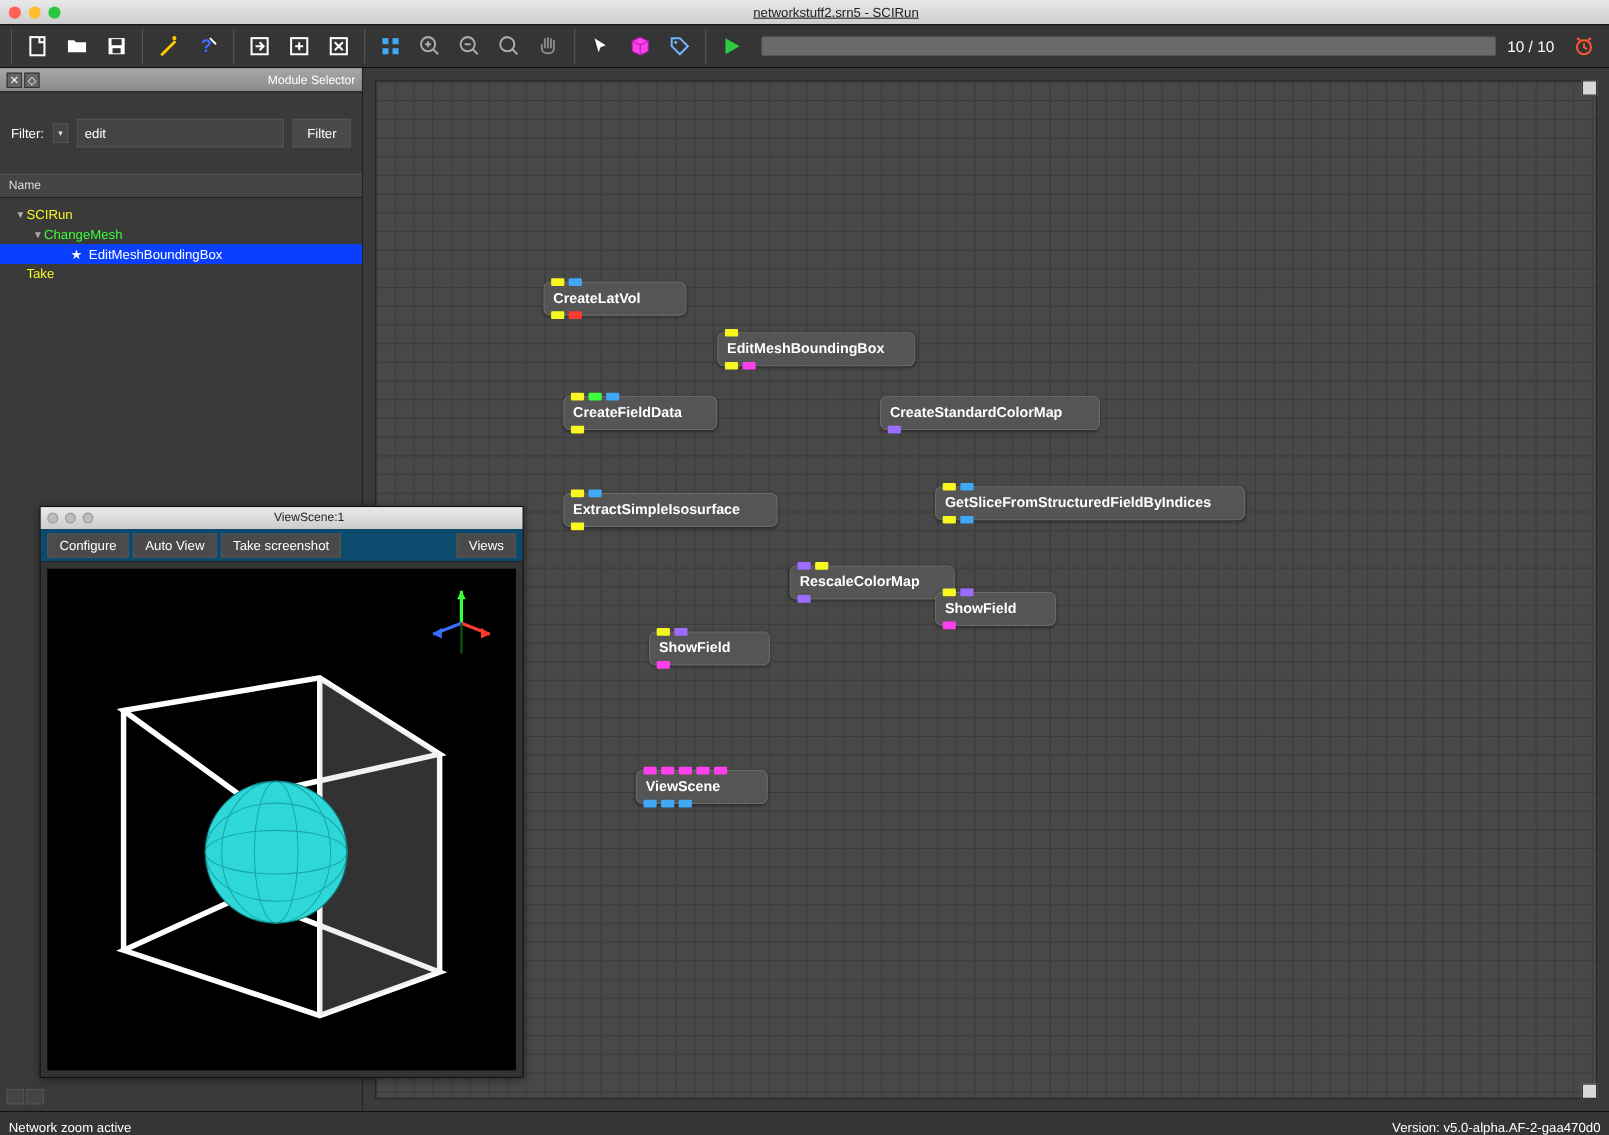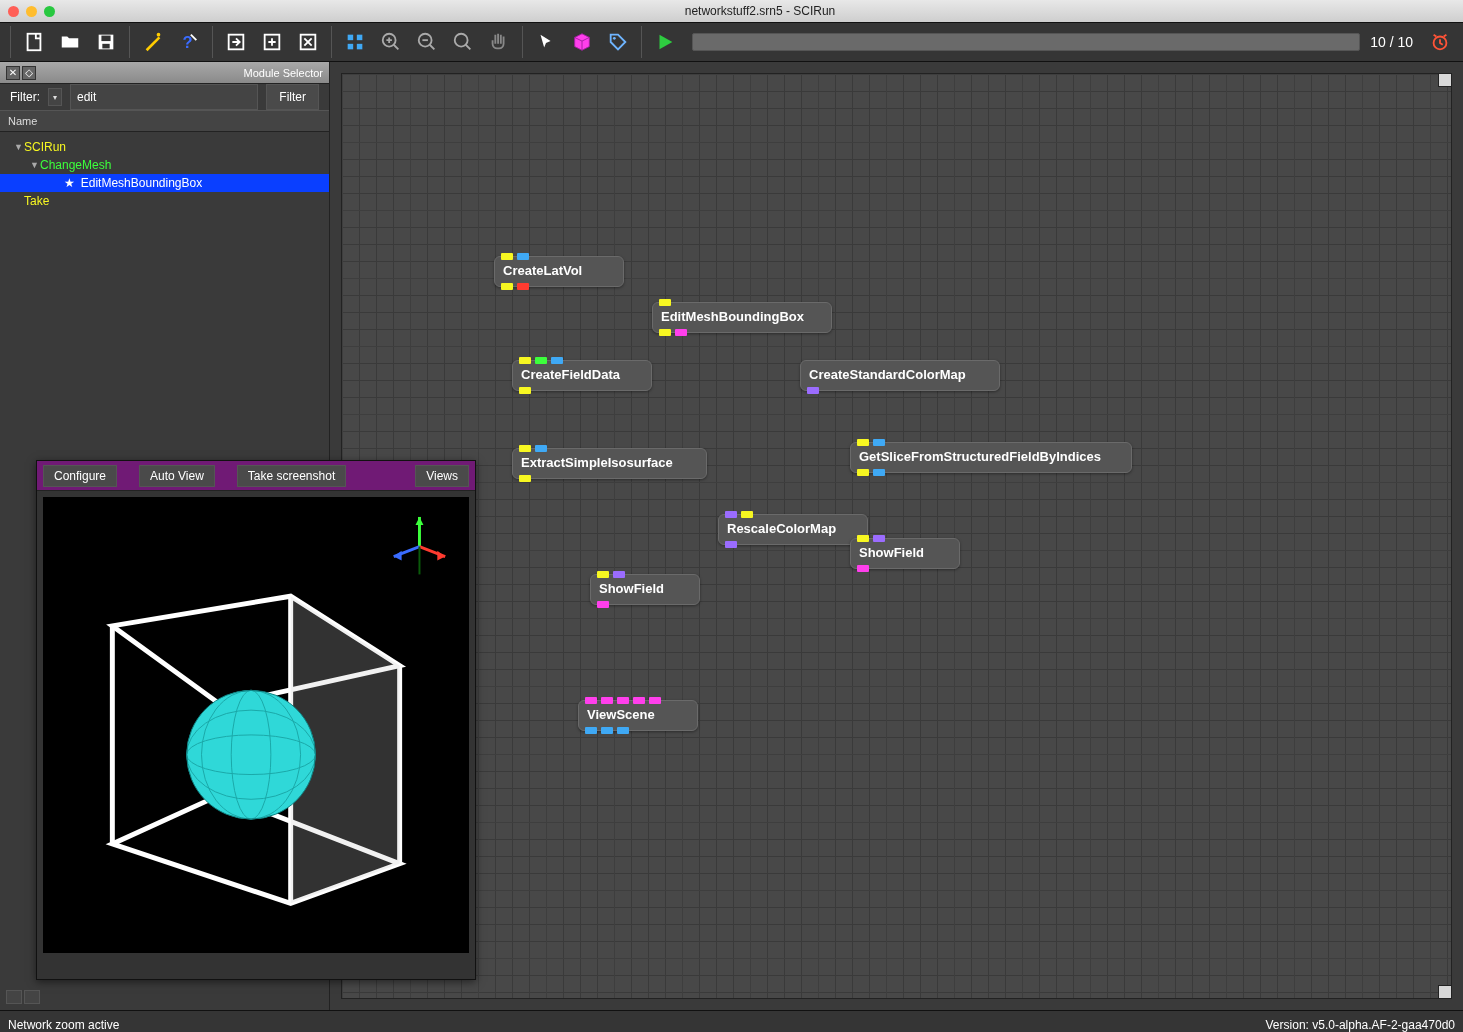--- a/index.html
+++ b/index.html
@@ -3,35 +3,35 @@
 <meta charset="utf-8">
 <style>
 *{margin:0;padding:0;box-sizing:border-box;font-family:Arial,Helvetica,sans-serif;}
 body{background:#3a3a3a;color:#ddd;font-size:12px;overflow:hidden;width:1463px;height:1032px;position:relative;}
 .titlebar{height:22px;background:linear-gradient(#e8e8e8,#cecece);display:flex;align-items:center;padding:0 8px;color:#222;font-size:12px;}
 .traffic{display:flex;gap:7px;margin-right:10px;}
 .dot{width:11px;height:11px;border-radius:50%;}
 .dot.red{background:#ff5f57;}
 .dot.yellow{background:#ffbd2e;}
 .dot.green{background:#28c840;}
-.titlebar .title{flex:1;text-align:center;}
+.titlebar .title{flex:1;text-align:center;text-decoration:underline;}
 .toolbar{height:40px;background:#353535;border-top:1px solid #111;border-bottom:1px solid #111;display:flex;align-items:center;padding:0 6px;gap:2px;}
 .tb-btn{width:34px;height:32px;display:flex;align-items:center;justify-content:center;border-radius:3px;}
 .tb-btn svg{width:22px;height:22px;}
 .tb-sep{width:1px;height:32px;background:#555;margin:0 4px;}
 .progress{flex:1;height:18px;background:#6a6a6a;border:1px solid #555;border-radius:2px;margin:0 8px;}
 .progress-text{color:#fff;font-size:14px;margin-right:8px;}
 .alarm{color:#ff5337;}
 .main{display:flex;height:calc(100% - 62px - 22px);position:relative;}
 .sidebar{width:330px;background:#3a3a3a;border-right:1px solid #222;display:flex;flex-direction:column;}
 .panel-header{height:22px;background:linear-gradient(#a8a8a8,#8a8a8a);color:#fff;display:flex;align-items:center;padding:0 6px;font-size:11px;border-bottom:1px solid #222;}
 .panel-header .ctrls{display:flex;gap:2px;}
 .panel-header .ctrls span{width:14px;height:14px;background:#666;border:1px solid #333;display:flex;align-items:center;justify-content:center;font-size:10px;}
 .panel-header .ph-title{flex:1;text-align:right;}
-.filter-row{display:flex;align-items:center;gap:8px;padding:0 10px;justify-content:flex-end;}
+.filter-row{display:flex;align-items:center;gap:8px;padding:24px 10px;justify-content:flex-end;}
 .filter-label{color:#fff;}
 .filter-dd{width:14px;height:18px;border:1px solid #555;background:#444;display:flex;align-items:center;justify-content:center;font-size:8px;}
 .filter-input{flex:1;height:26px;background:#444;border:1px solid #555;color:#fff;padding:0 6px;font-size:12px;}
 .clear-btn{height:26px;padding:0 12px;background:#4a4a4a;border:1px solid #555;color:#fff;font-size:12px;}
 .tree-header{height:22px;background:#444;border-top:1px solid #555;border-bottom:1px solid #222;padding:0 8px;display:flex;align-items:center;color:#ddd;font-size:11px;}
 .tree{padding:6px 0;color:#fff;font-size:12px;}
 .tree-row{height:18px;display:flex;align-items:center;padding-left:14px;}
 .tree-row .arrow{width:10px;color:#aaa;font-size:9px;}
 .tree-row.l0{padding-left:14px;}
 .tree-row.l1{padding-left:30px;}
@@ -56,21 +56,21 @@
 .p-b{background:#3fa9f5;}
 .p-r{background:#ff3b30;}
 .p-g{background:#3cff3c;}
 .p-m{background:#ff3fec;}
 .p-pu{background:#9b6cff;}
 .viewscene-window{position:absolute;left:36px;top:460px;width:440px;height:520px;background:#333;border:1px solid #111;box-shadow:0 2px 8px rgba(0,0,0,0.5);}
 .vs-title{height:20px;background:linear-gradient(#eaeaea,#cccccc);color:#222;display:flex;align-items:center;padding:0 6px;font-size:11px;}
 .vs-title .vct{display:flex;gap:6px;margin-right:8px;}
 .vs-title .vct span{width:10px;height:10px;border-radius:50%;background:#bdbdbd;border:1px solid #999;}
 .vs-title .t{flex:1;text-align:center;}
-.vs-toolbar{height:30px;background:#701a75;border-bottom:1px solid #222;display:flex;align-items:center;gap:22px;padding:0 6px;}
+.vs-toolbar{height:30px;background:#0c4a6e;border-bottom:1px solid #222;display:flex;align-items:center;gap:4px;padding:0 6px;}
 .vs-btn{height:22px;padding:0 10px;background:#4a4a4a;border:1px solid #555;color:#fff;font-size:12px;display:flex;align-items:center;}
 .vs-view{flex:1;margin:6px;background:#000;position:relative;height:calc(100% - 62px);}
 .statusbar{position:absolute;bottom:0;left:0;right:0;height:22px;background:#353535;border-top:1px solid #111;display:flex;align-items:flex-end;padding:0 8px;color:#fff;font-size:12px;}
 .statusbar .right{margin-left:auto;}
 .side-bottom{position:absolute;left:6px;bottom:28px;display:flex;gap:2px;}
 .side-bottom span{width:16px;height:14px;border:1px solid #555;background:#444;}
 </style>
 </head>
 <body>
 
@@ -368,20 +368,28 @@
       <div class="ports bot">
           <span class="port p-b"></span>
           <span class="port p-b"></span>
           <span class="port p-b"></span>
         </div>
     </div>
   </div>
 </div>
 
 <div class="viewscene-window">
+  <div class="vs-title">
+    <div class="vct">
+        <span></span>
+        <span></span>
+        <span></span>
+      </div>
+    <div class="t">ViewScene:1</div>
+  </div>
   <div class="vs-toolbar">
     <div class="vs-btn">Configure</div>
     <div class="vs-btn">Auto View</div>
     <div class="vs-btn">Take screenshot</div>
     <div style="flex:1"></div>
     <div class="vs-btn">Views</div>
   </div>
   <div class="vs-view">
     <svg width="100%" height="100%" viewBox="0 0 430 460">
 

